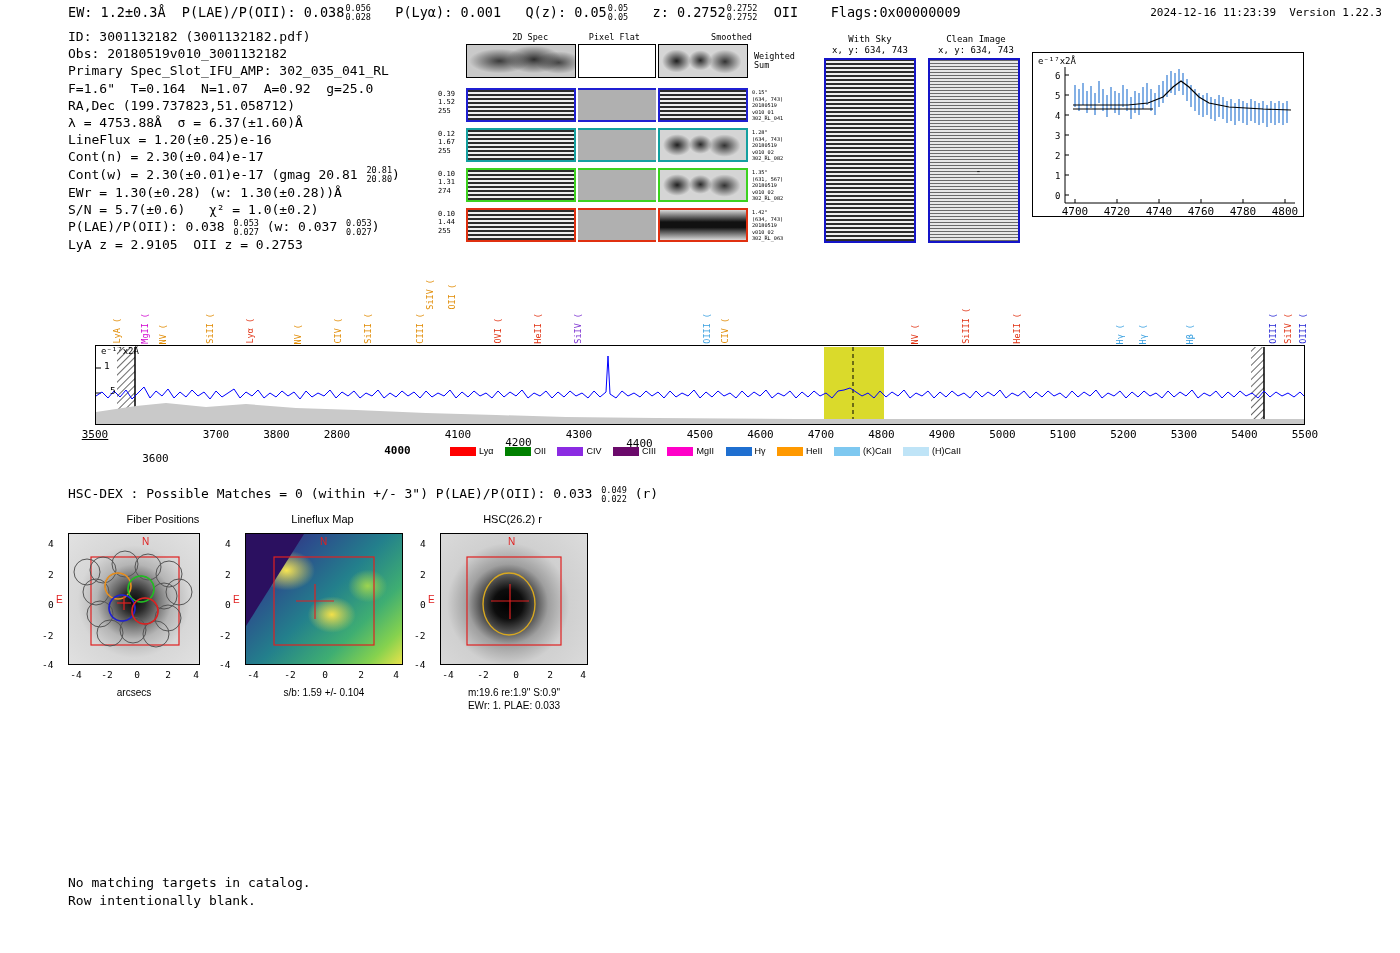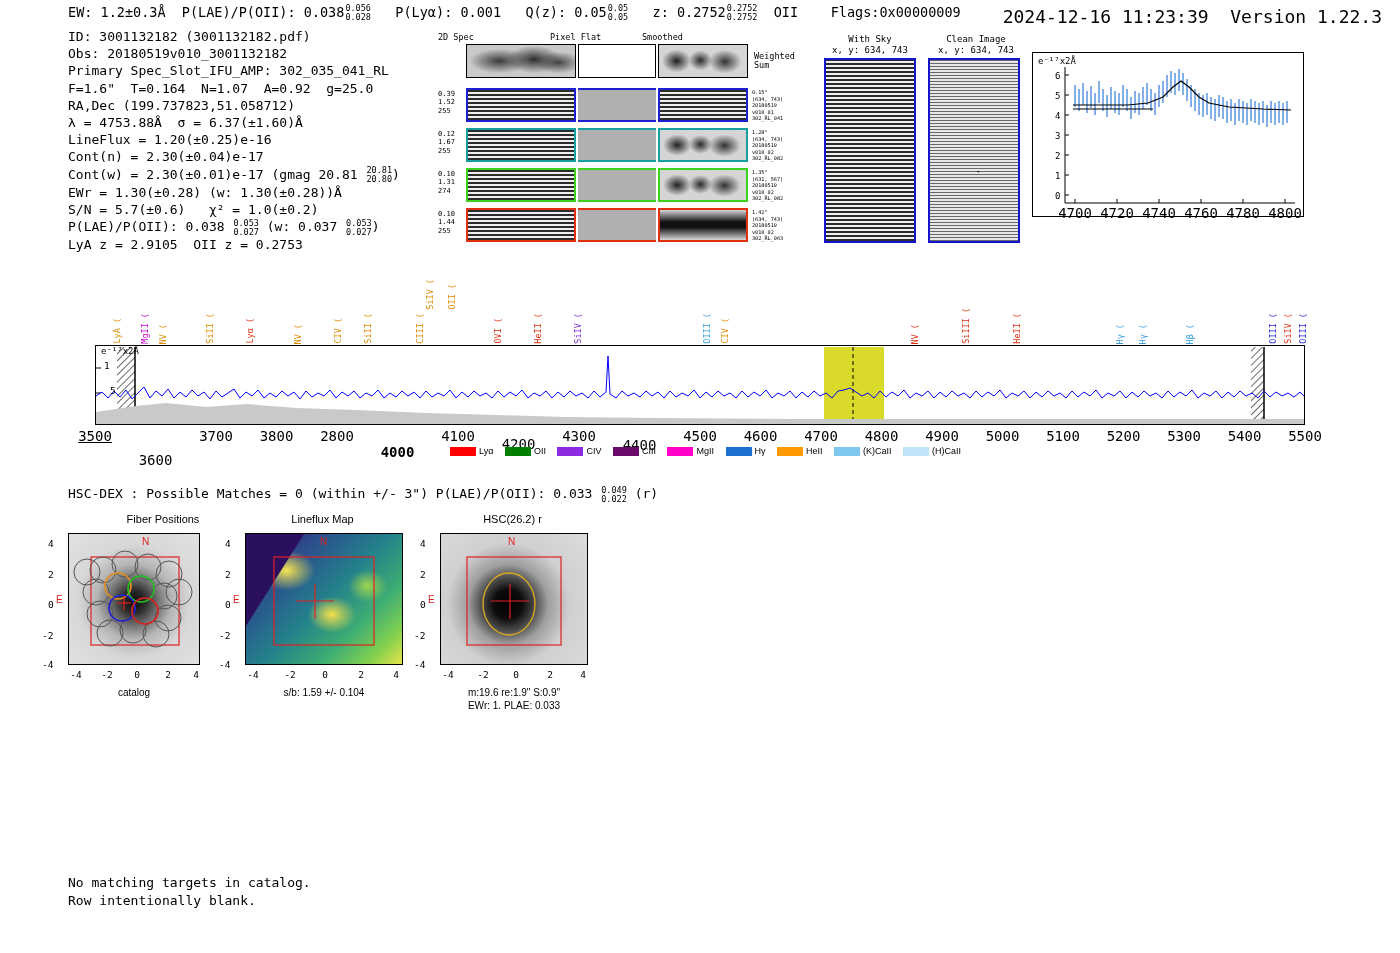--- a/index.html
+++ b/index.html
@@ -4,29 +4,29 @@
 <style>
   html,body{margin:0;padding:0;background:#ffffff;}
   body{width:1400px;height:953px;position:relative;font-family:"DejaVu Sans Mono","Liberation Mono",monospace;color:#000;}
   .abs{position:absolute;}
   .mono{font-family:"DejaVu Sans Mono","Liberation Mono",monospace;}
   .sans{font-family:"Liberation Sans",sans-serif;}
 
   
   #topline{left:68px;top:4px;font-size:13.5px;letter-spacing:0px;white-space:nowrap;}
   #topline .frac{display:inline-block;vertical-align:middle;font-size:8.5px;line-height:1.02;text-align:left;margin-left:1px;}
-  #stamp{right:18px;top:6px;font-size:18px;white-space:nowrap;}
+  #stamp{right:18px;top:6px;font-size:11px;white-space:nowrap;}
 
   
   #infoblock{left:68px;top:28px;font-size:13px;line-height:17.2px;white-space:pre;}
   #infoblock .frac{display:inline-block;vertical-align:middle;font-size:8.5px;line-height:1.02;text-align:left;margin-left:1px;}
 
   
   #specgroup{left:438px;top:32px;width:360px;height:225px;}
-  .spec-hdr{position:absolute;font-size:8.5px;color:#000;text-align:left;}
+  .spec-hdr{position:absolute;font-size:8.5px;color:#000;text-align:right;}
   .cutout{position:absolute;background:#b9b9b9;overflow:hidden;}
   .striped{background:
      repeating-linear-gradient(0deg,#2b2b2b 0px,#2b2b2b 2px,#efefef 2px,#efefef 4px);}
   .blobby{background:
      radial-gradient(ellipse 40% 55% at 30% 50%, #3a3a3a 0%, rgba(120,120,120,0) 70%),
      radial-gradient(ellipse 35% 60% at 62% 45%, #2e2e2e 0%, rgba(120,120,120,0) 72%),
      radial-gradient(ellipse 30% 50% at 85% 55%, #454545 0%, rgba(120,120,120,0) 70%),
      #c9c9c9;}
   .smoothblob{background:
      radial-gradient(ellipse 22% 48% at 20% 50%, #1f1f1f 0%, rgba(200,200,200,0) 75%),
@@ -37,21 +37,21 @@
   .rowlabel{position:absolute;font-size:7px;line-height:8.4px;white-space:pre;}
   .rowmeta{position:absolute;font-size:5.2px;line-height:6.6px;white-space:pre;color:#000;}
   .bord{box-sizing:border-box;}
 
   
   .cut-title{position:absolute;font-size:9px;text-align:center;line-height:11px;}
   .cut-frame{position:absolute;border:2px solid #1414c8;box-sizing:border-box;overflow:hidden;}
 
   
   #elplot{left:1032px;top:52px;width:272px;height:165px;border:1px solid #000;box-sizing:border-box;background:#fff;}
-  .tickx{position:absolute;font-size:14px;transform:translateX(-50%);}
+  .tickx{position:absolute;font-size:11px;transform:translateX(-50%);}
   .ticky{position:absolute;font-size:9.5px;transform:translateY(-50%);}
 
   
   #specpanel{left:95px;top:345px;width:1210px;height:80px;border:1px solid #000;box-sizing:border-box;background:#fff;overflow:hidden;}
   #specaxis{left:95px;top:426px;width:1210px;height:22px;}
   .linelabel{position:absolute;font-size:8.5px;writing-mode:vertical-rl;transform:rotate(180deg);white-space:nowrap;transform-origin:center;}
   .legend-sw{display:inline-block;width:26px;height:9px;vertical-align:middle;margin-right:3px;}
   #legend{left:450px;top:446px;font-size:9px;white-space:nowrap;}
   #legend span.item{margin-right:9px;display:inline-block;}
 
@@ -403,21 +403,21 @@
 <div class="abs mono ticky" style="left:48px;top:543px;font-size:9.5px;">4</div>
 <div class="abs mono ticky" style="left:48px;top:574px;font-size:9.5px;">2</div>
 <div class="abs mono ticky" style="left:48px;top:604px;font-size:9.5px;">0</div>
 <div class="abs mono ticky" style="left:42px;top:635px;font-size:9.5px;">-2</div>
 <div class="abs mono ticky" style="left:42px;top:664px;font-size:9.5px;">-4</div>
 <div class="abs mono tickx" style="left:76px;top:669px;font-size:9.5px;">-4</div>
 <div class="abs mono tickx" style="left:107px;top:669px;font-size:9.5px;">-2</div>
 <div class="abs mono tickx" style="left:137px;top:669px;font-size:9.5px;">0</div>
 <div class="abs mono tickx" style="left:168px;top:669px;font-size:9.5px;">2</div>
 <div class="abs mono tickx" style="left:196px;top:669px;font-size:9.5px;">4</div>
-<div class="abs sans caption" style="left:68px;top:686px;width:132px;">catalog</div>
+<div class="abs sans caption" style="left:68px;top:686px;width:132px;">arcsecs</div>
 
 <div class="abs sans panel-title" style="left:240px;top:513px;width:165px;">Lineflux Map</div>
 <div class="abs imgbox" style="left:245px;top:533px;width:158px;height:132px;background:
      radial-gradient(ellipse 26% 22% at 26% 28%, #f7e552 0%, rgba(70,150,120,0) 70%),
      radial-gradient(ellipse 22% 20% at 55% 62%, #f2e04a 0%, rgba(70,150,120,0) 70%),
      radial-gradient(ellipse 18% 18% at 78% 40%, #9ed44f 0%, rgba(70,150,120,0) 70%),
      linear-gradient(135deg, #3c1c6b 0%, #2c4c8c 25%, #23808c 50%, #3fae72 72%, #86d24e 88%, #e8e24a 100%);">
   <svg width="156" height="130" viewBox="0 0 156 130" style="position:absolute;left:0;top:0;">
     <polygon points="0,0 0,92 58,0" fill="#2b1060"></polygon>
     <rect x="28" y="23" width="100" height="88" fill="none" stroke="#e02020" stroke-width="1.2"></rect>

